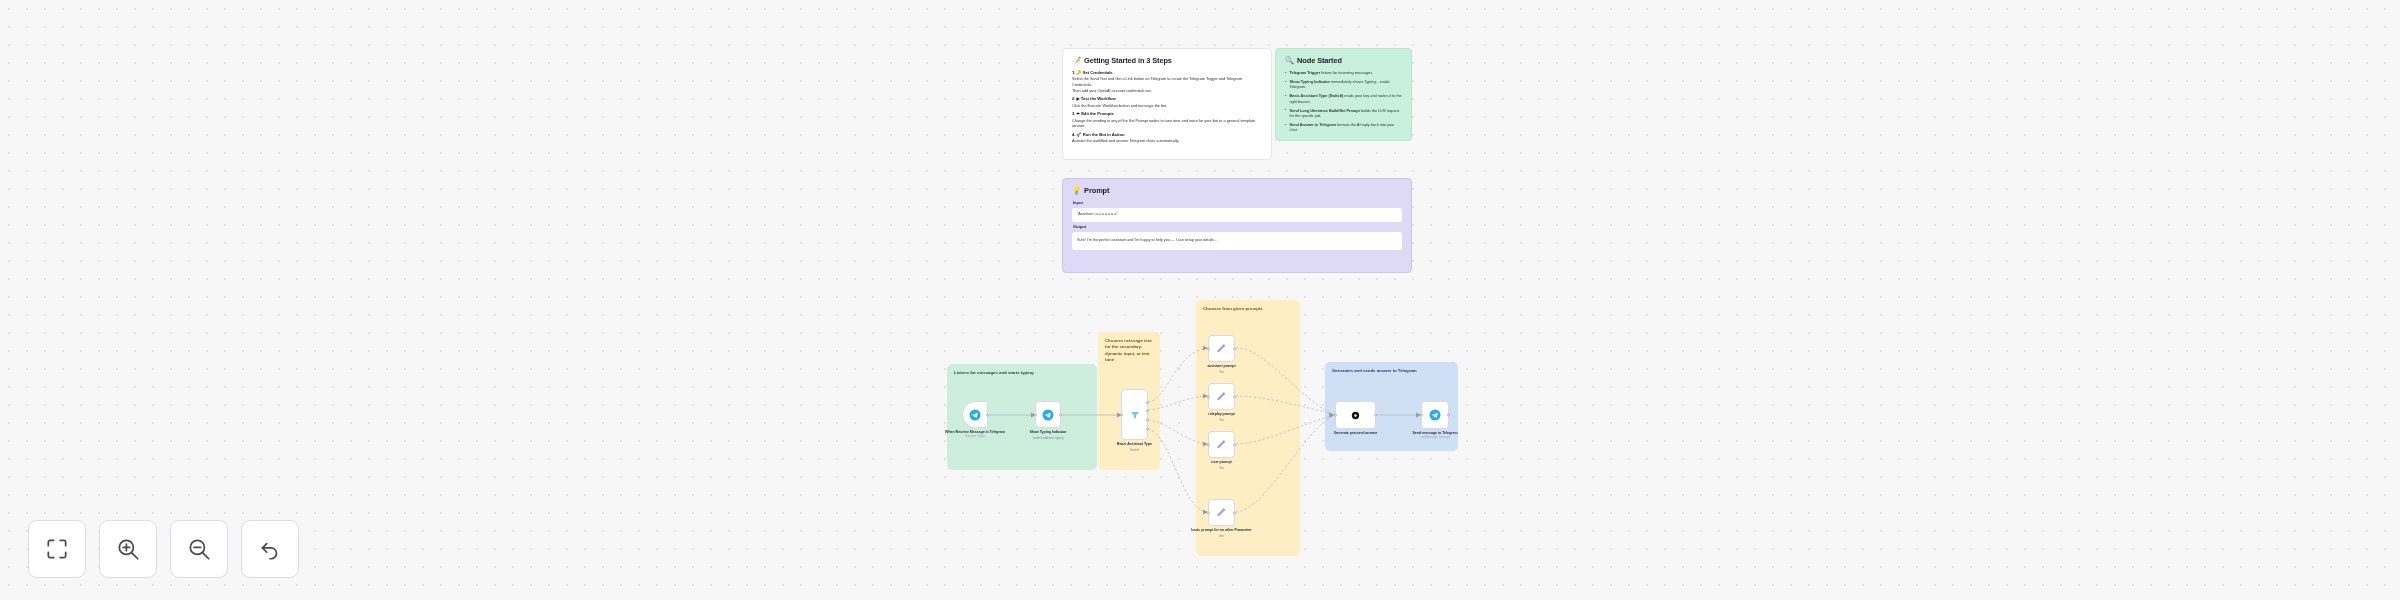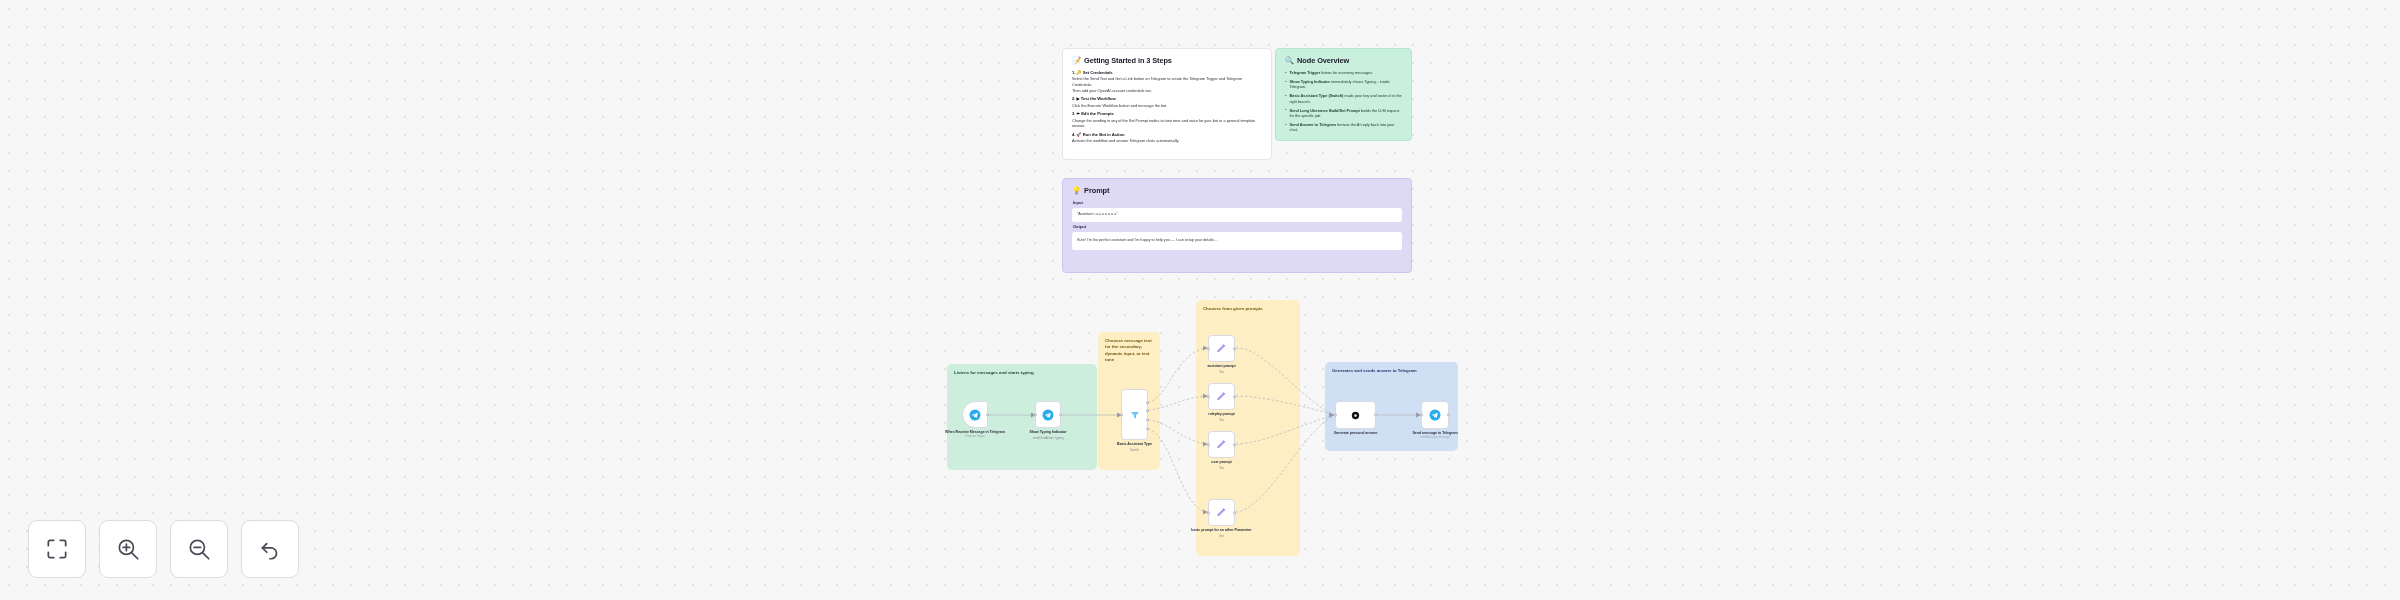--- a/index.html
+++ b/index.html
@@ -177,21 +177,21 @@
           <span>Run the Bot in Action</span>
         </div>
         <div class="st-li-body">Activate the workflow and answer Telegram chats automatically.</div>
       </li>
     </ul>
   </div>
 
   <div class="sticky sticky-green" style="left:1275px; top:48px; width:137px; height:93px;">
     <div class="st-title">
       <span class="st-emoji">🔍</span>
-      <span>Node Overview</span>
+      <span>Node Started</span>
     </div>
     <ul class="ov-list">
       <li class="ov-li">
         <span class="bold">Telegram Trigger</span>
         <span>listens for incoming messages.</span>
       </li>
       <li class="ov-li">
         <span class="bold">Show Typing Indicator</span>
         <span>immediately shows Typing... inside Telegram.</span>
       </li>

